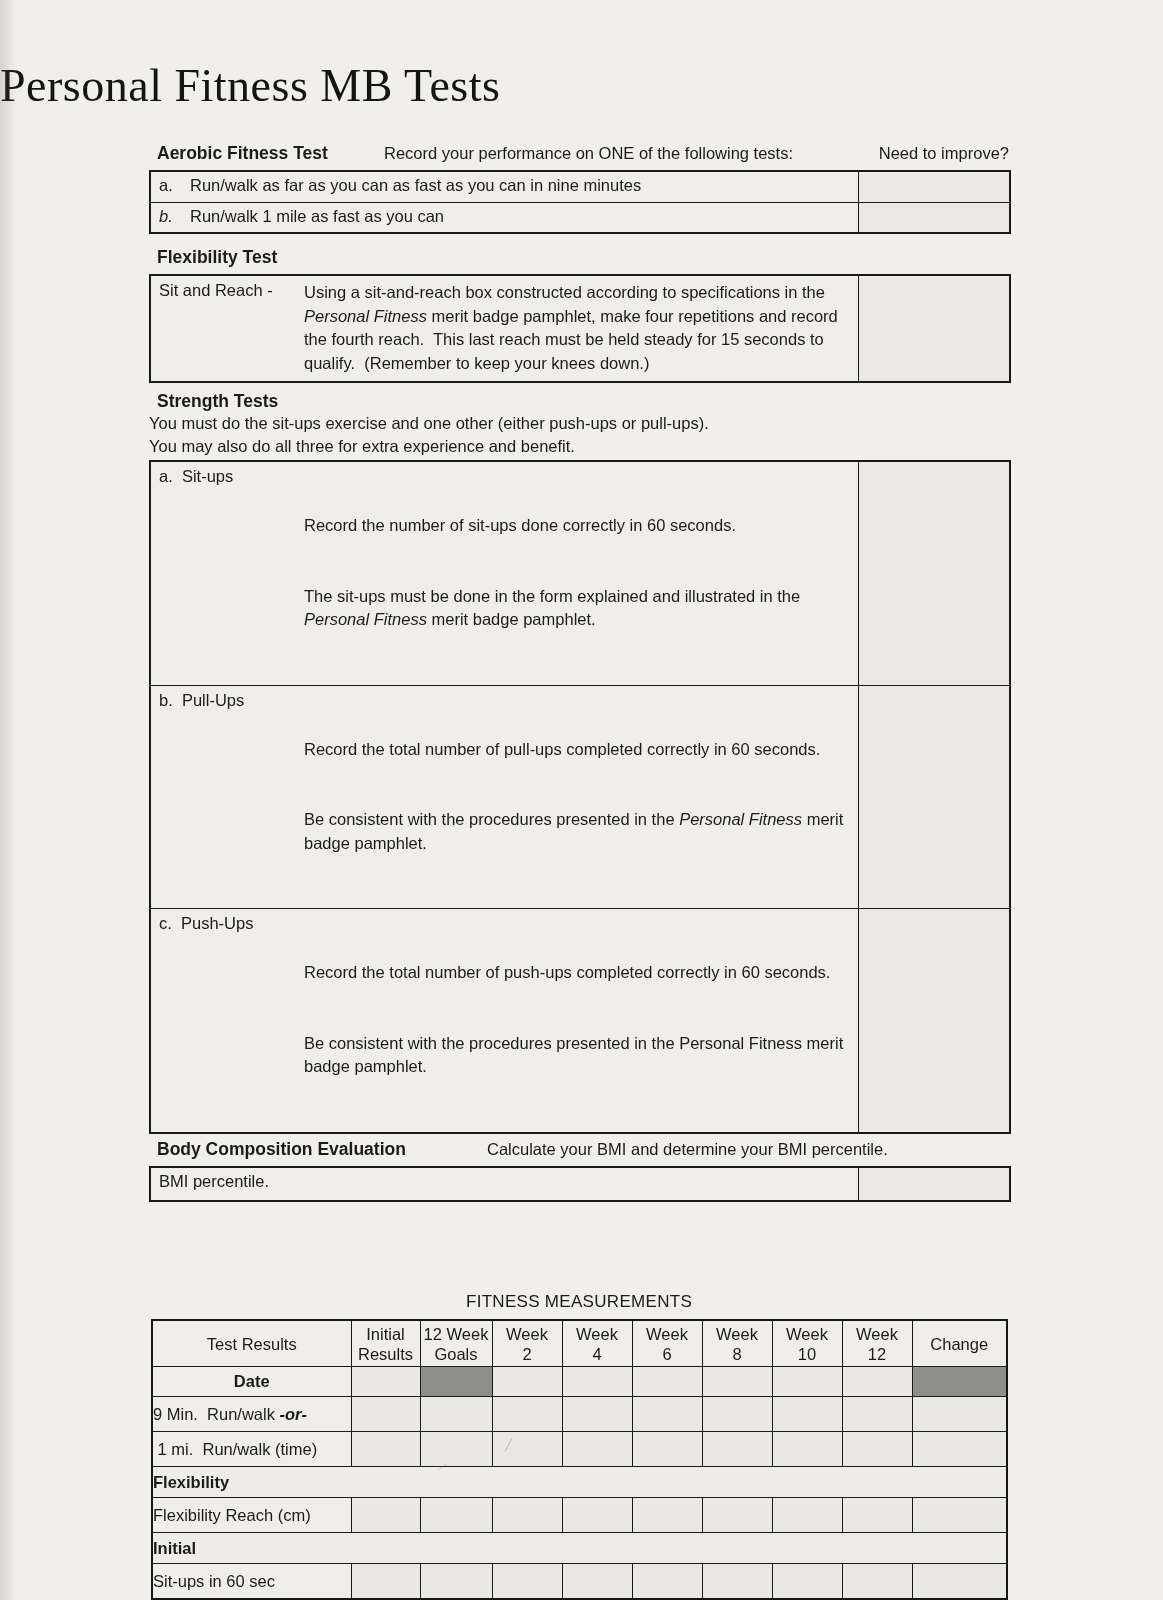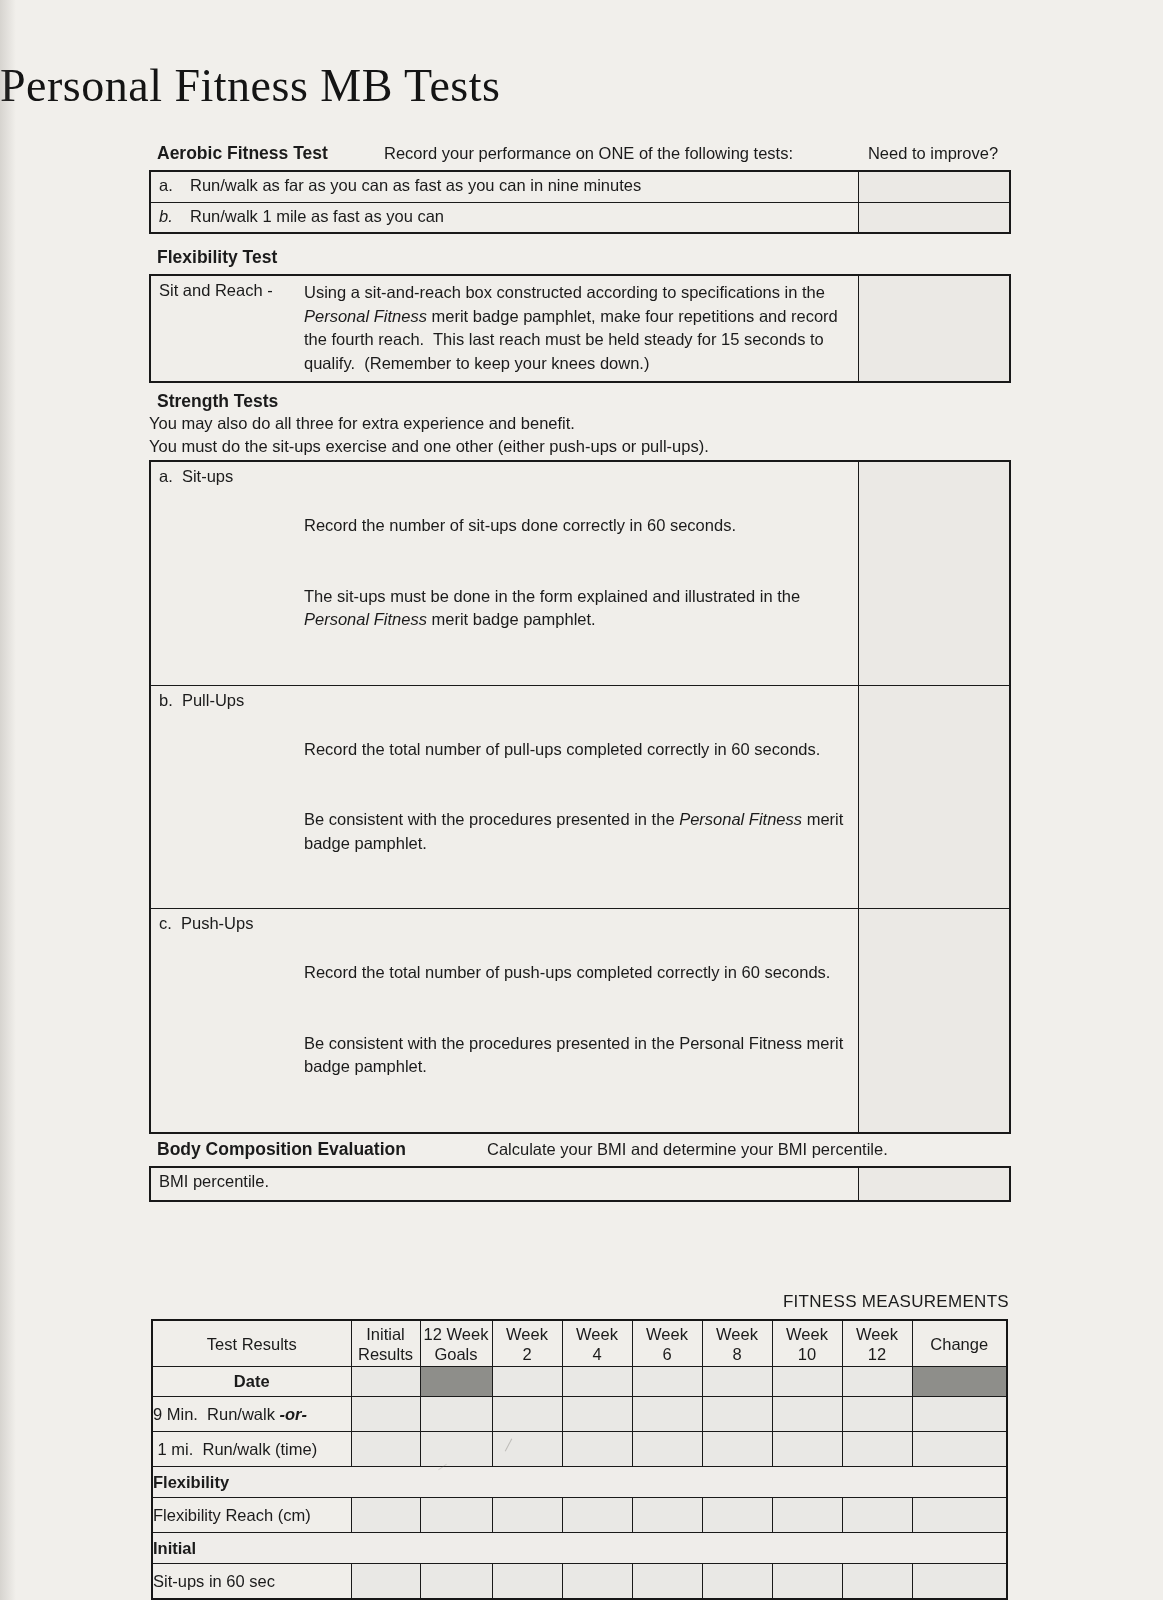--- a/index.html
+++ b/index.html
@@ -24,21 +24,21 @@
     font-family:"Liberation Serif","DejaVu Serif",serif;
     font-weight:400;font-size:46px;line-height:1.05;
     letter-spacing:.5px;color:#141414;
   }
   .content{width:860px;margin-left:149px;}
 
   
   .shead{display:flex;align-items:flex-end;margin-top:33px;}
   .shead-title{flex:none;width:227px;padding-left:8px;font-weight:bold;font-size:17.5px;}
   .shead-sub{flex:1;font-size:16.5px;padding-bottom:1px;}
-  .shead-need{flex:none;width:152px;text-align:center;font-size:16.5px;padding-bottom:1px;}
+  .shead-need{flex:none;width:152px;text-align:right;font-size:16.5px;padding-bottom:1px;}
 
   .h2{margin:13px 0 0 8px;font-size:17.5px;font-weight:bold;}
 
   .shead2{display:flex;margin-top:8px;flex-direction:column;}
   .shead2 .t{flex:none;width:209px;padding-left:8px;font-weight:bold;font-size:17.5px;}
   .shead2 .sub{font-size:16.5px;line-height:23px;}
 
   .shead3{display:flex;margin-top:5px;align-items:flex-end;}
   .shead3 .t{flex:none;width:330px;padding-left:8px;font-weight:bold;font-size:17.5px;}
   .shead3 .sub{font-size:16.5px;padding-bottom:1px;}
@@ -50,21 +50,21 @@
   td.imp{background:#ebe9e5;}
   .r1{padding:4px 8px 5px 8px;font-size:16.5px;white-space:pre-wrap;}
   .rlab{display:inline-block;width:31px;}
   .it{font-style:italic;}
   .flexrow{display:flex;padding:5px 8px 6px 8px;font-size:16.5px;}
   .flab{flex:none;width:131px;white-space:pre-wrap;}
   .fdesc{flex:1;line-height:23.5px;white-space:pre-wrap;margin-left:14px;}
   tr.h31{height:31px;} tr.h34{height:34px;} tr.h104{height:104px;} tr.h72{height:72px;}
 
   
-  .m-title{margin-top:90px;text-align:right;font-size:17px;letter-spacing:.3px;}
+  .m-title{margin-top:90px;text-align:center;font-size:17px;letter-spacing:.3px;}
   table.t2{border-collapse:collapse;table-layout:fixed;width:855px;margin:7px 0 0 2px;border:2px solid #161616;}
   table.t2 th,table.t2 td{border:1.5px solid #1a1a1a;padding:0;}
   table.t2 th{font-weight:normal;font-size:16.5px;line-height:20px;text-align:center;vertical-align:middle;white-space:pre-line;background:#f0eeea;}
   td.lab{background:#f0eeea;font-size:16.5px;padding-left:6px;vertical-align:middle;white-space:pre-wrap;}
   td.lab.b{font-weight:bold;}
   td.sec{background:#efedea;font-weight:bold;font-size:16.5px;padding-left:6px;vertical-align:middle;border-top-width:2px;}
   td.c{background:#e9e8e5;}
   td.dark{background:#8e8e8a;}
   tr.hdr{height:47px;} tr.r30{height:30px;text-align:center;} tr.r31{height:31px;} tr.r35{height:35px;}
   .or{font-weight:bold;font-style:italic;}
@@ -118,22 +118,22 @@
           </div>
         </td>
         <td class="imp"></td>
       </tr>
     </tbody>
       </table>
 
     <div class="shead2">
       <span class="t">Strength Tests</span>
       <div class="sub">
+        <div>You must do the sit-ups exercise and one other (either push-ups or pull-ups).</div>
         <div>You may also do all three for extra experience and benefit.</div>
-        <div>You must do the sit-ups exercise and one other (either push-ups or pull-ups).</div>
       </div>
     </div>
     <table class="t1" style="margin-top:2px;">
       <colgroup>
           <col style="width:708px">
           <col style="width:152px">
         </colgroup>
       <tbody>
           <tr class="h72">
         <td class="main">

